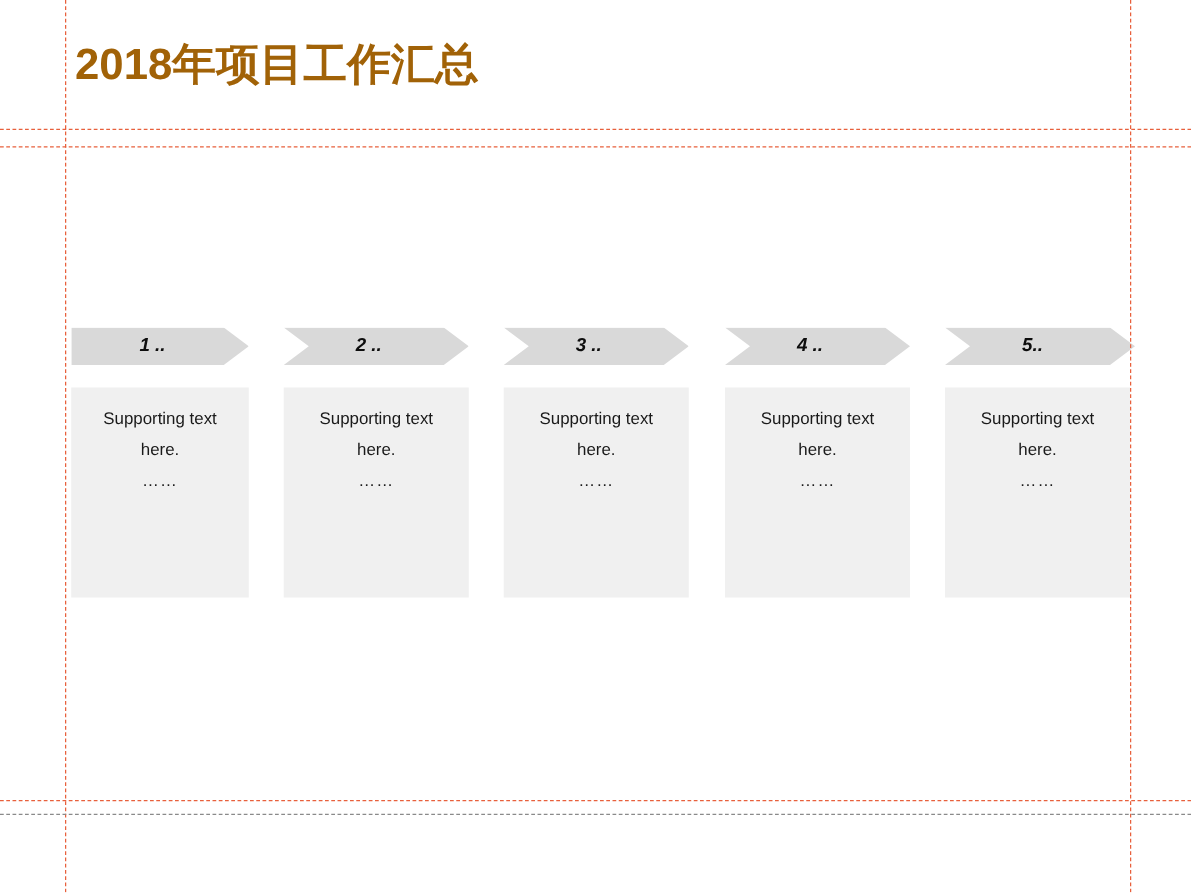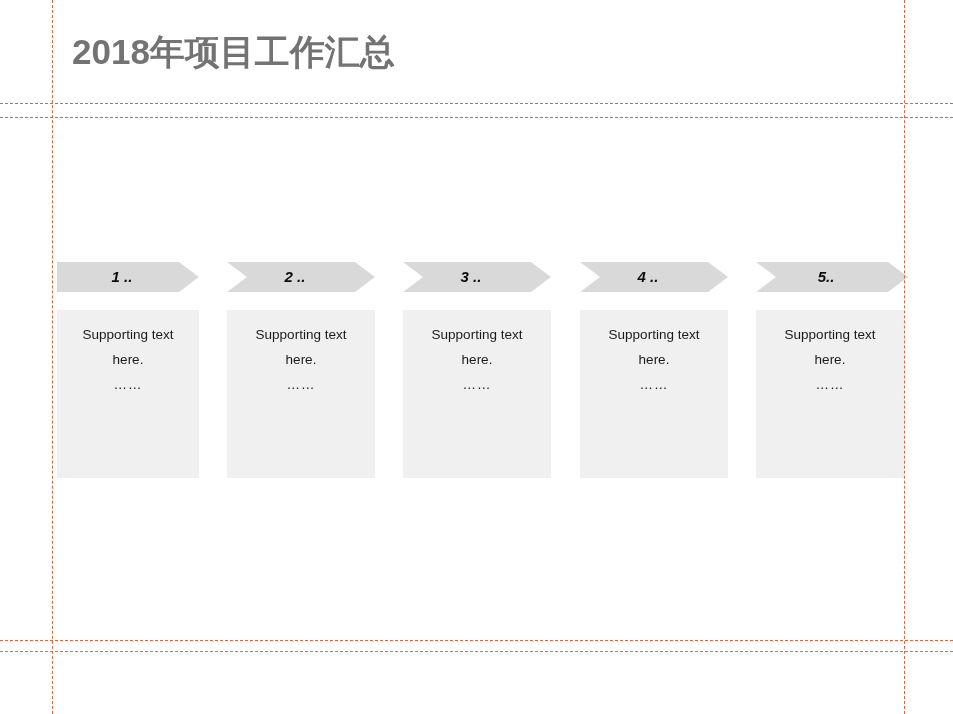--- a/index.html
+++ b/index.html
@@ -39,26 +39,25 @@
     border-top: 1px dashed #8A8A8A;
   }
 
   
   #title {
     position: absolute;
     left: 60px;
     top: 30px;
     font-size: 35px;
     font-weight: bold;
-    color: #737373;
+    color: #a16207;
     letter-spacing: 0px;
     line-height: 44px;
     white-space: nowrap;
     z-index: 3;
-    margin-left: 12px;
   }
 
   
   .col {
     position: absolute;
     top: 262px;
     z-index: 2;
   }
 
   .chev {

